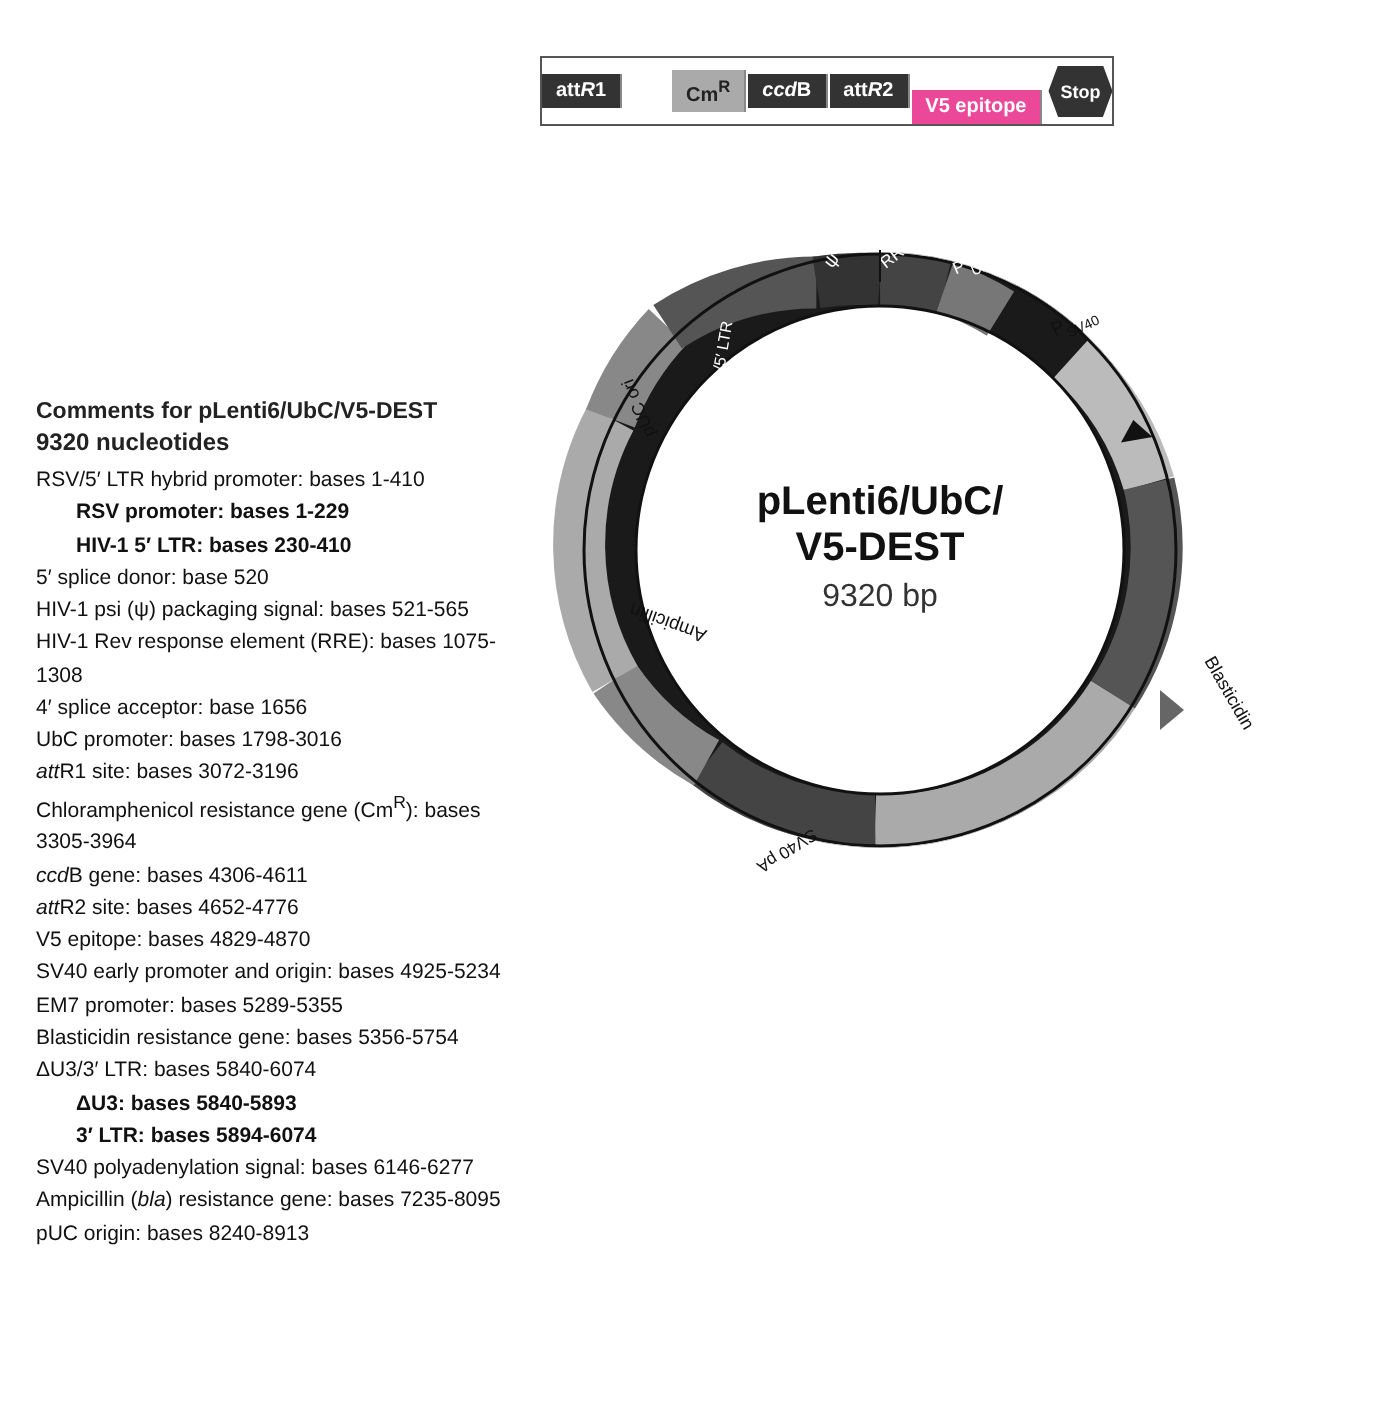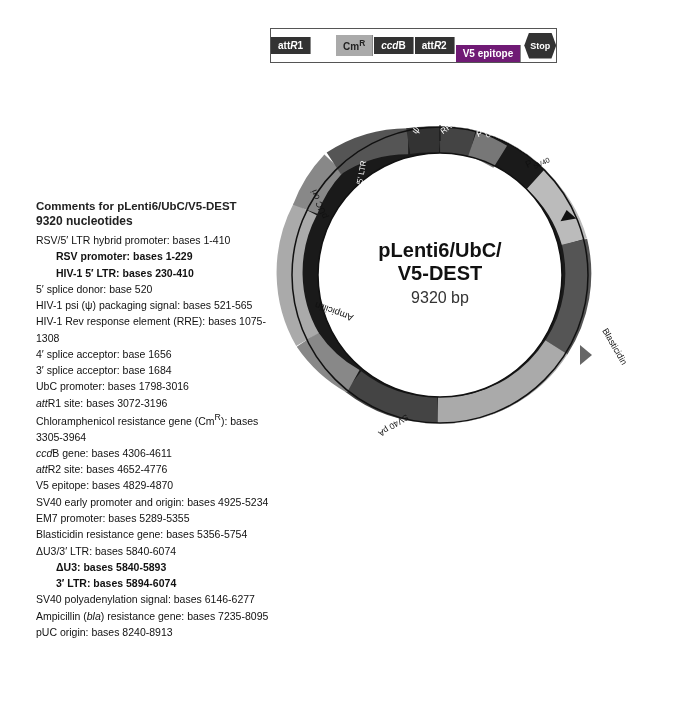--- a/index.html
+++ b/index.html
@@ -37,21 +37,21 @@
     .legend-item.light {
       background: #aaa;
       color: #222;
       margin-left: 24px;
     }
     .legend-item.dark {
       background: #333;
       color: #fff;
     }
     .legend-item.v5 {
-      background: #701a75;
+      background: #ec4899;
       color: #fff;
       margin-top: 16px;
     }
     .legend-stop {
       width: 32px;
       height: 26px;
       background: #333;
       color: #fff;
       font-size: 9px;
       font-weight: bold;
@@ -69,21 +69,21 @@
       top: 55px;
       left: 240px;
       width: 400px;
       height: 430px;
     }
 
     
     .comments {
       position: absolute;
       top: 200px;
-      left: 36px;
+      left: 18px;
       width: 245px;
     }
     .comments-title {
       font-weight: bold;
       font-size: 11.5px;
       margin-bottom: 2px;
     }
     .comments-subtitle {
       font-weight: bold;
       font-size: 12px;
@@ -202,21 +202,20 @@
   <div class="comments-title">Comments for pLenti6/UbC/V5-DEST</div>
   <div class="comments-subtitle">9320 nucleotides</div>
 
   <div class="comment-line">RSV/5′ LTR hybrid promoter: bases 1-410</div>
   <div class="comment-line indent">RSV promoter: bases 1-229</div>
   <div class="comment-line indent">HIV-1 5′ LTR: bases 230-410</div>
   <div class="comment-line">5′ splice donor: base 520</div>
   <div class="comment-line">HIV-1 psi (ψ) packaging signal: bases 521-565</div>
   <div class="comment-line">HIV-1 Rev response element (RRE): bases 1075-1308</div>
   <div class="comment-line">4′ splice acceptor: base 1656</div>
-  <div class="comment-line">3′ splice acceptor: base 1684</div>
   <div class="comment-line">UbC promoter: bases 1798-3016</div>
   <div class="comment-line"><span style="font-style:italic;">att</span>R1 site: bases 3072-3196</div>
   <div class="comment-line">Chloramphenicol resistance gene (Cm<sup>R</sup>): bases 3305-3964</div>
   <div class="comment-line"><span style="font-style:italic;">ccd</span>B gene: bases 4306-4611</div>
   <div class="comment-line"><span style="font-style:italic;">att</span>R2 site: bases 4652-4776</div>
   <div class="comment-line">V5 epitope: bases 4829-4870</div>
   <div class="comment-line">SV40 early promoter and origin: bases 4925-5234</div>
   <div class="comment-line">EM7 promoter: bases 5289-5355</div>
   <div class="comment-line">Blasticidin resistance gene: bases 5356-5754</div>
   <div class="comment-line">ΔU3/3′ LTR: bases 5840-6074</div>

